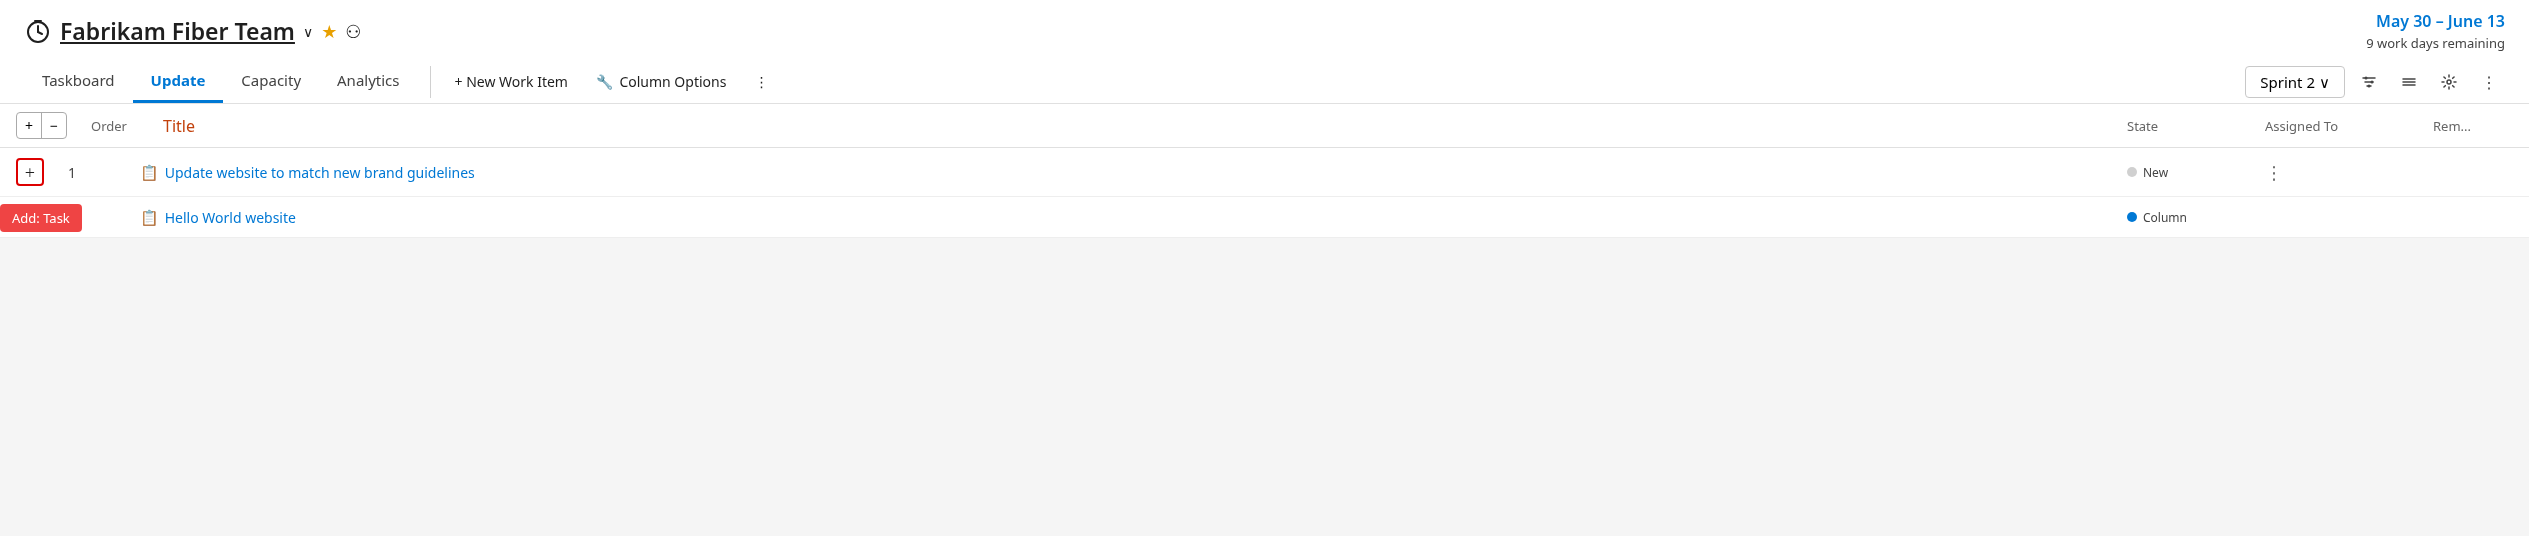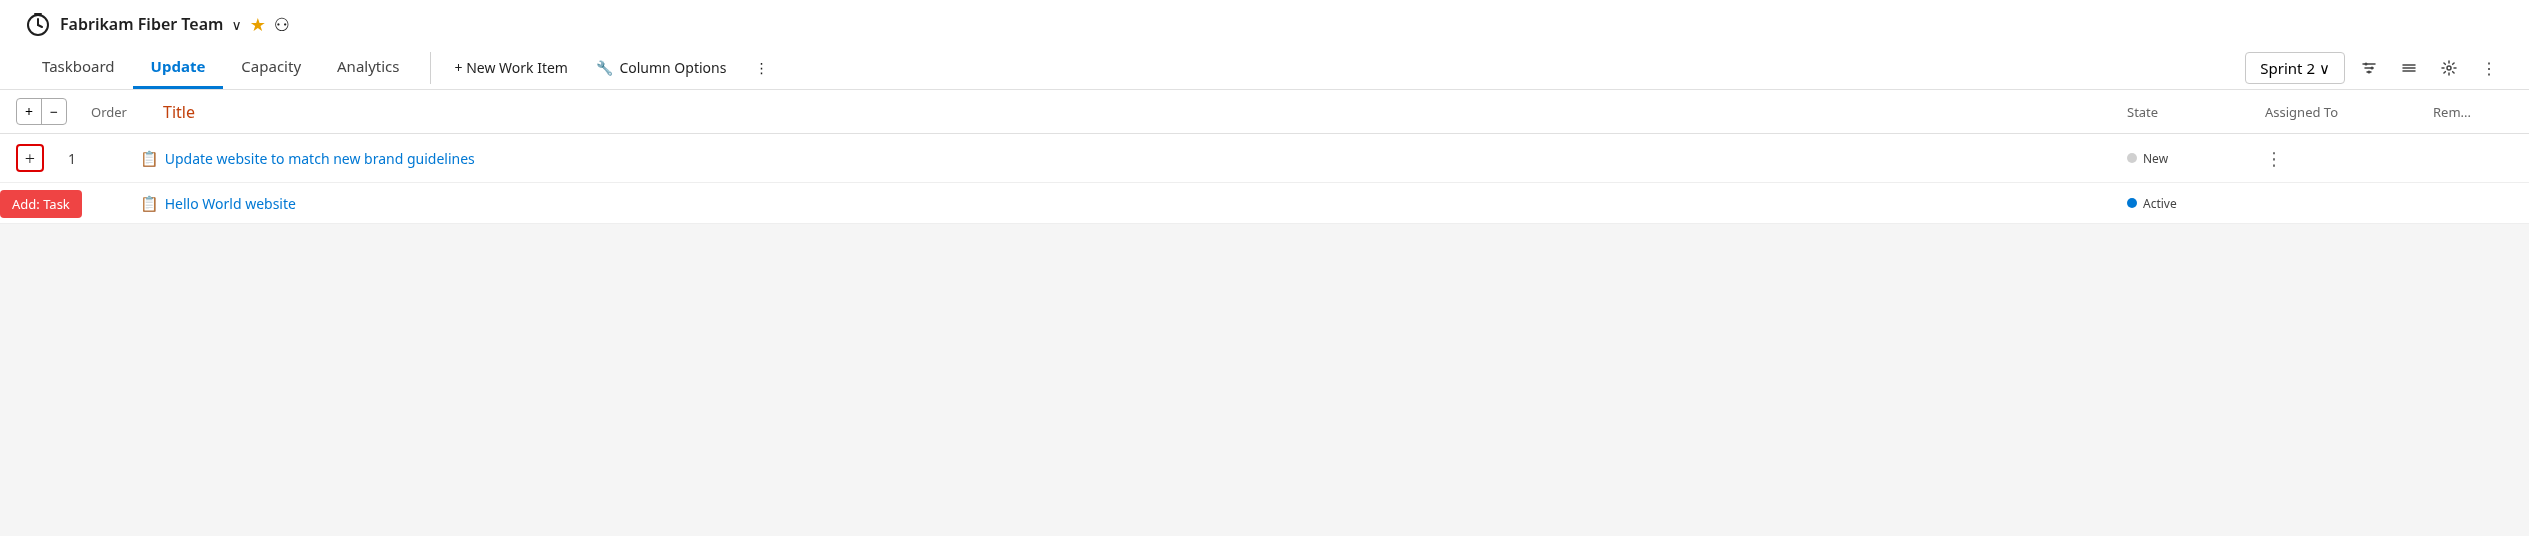--- a/index.html
+++ b/index.html
@@ -26,23 +26,24 @@
       gap: 8px;
     }
     .team-icon {
       width: 28px;
       height: 28px;
       display: flex;
       align-items: center;
       justify-content: center;
     }
     .team-name {
-      font-size: 16px;
+      font-size: 23px;
       font-weight: 600;
       color: #1f1f1f;
+      text-decoration: underline;
     }
     .chevron-icon {
       font-size: 14px;
       color: #1f1f1f;
     }
     .star-icon {
       color: #e8a000;
       font-size: 18px;
     }
     .team-members-icon {
@@ -298,20 +299,24 @@
           <circle cx="13" cy="14" r="10" stroke="#1f1f1f" stroke-width="2" fill="none"></circle>
           <line x1="13" y1="14" x2="13" y2="8" stroke="#1f1f1f" stroke-width="2" stroke-linecap="round"></line>
           <line x1="13" y1="14" x2="17" y2="16" stroke="#1f1f1f" stroke-width="2" stroke-linecap="round"></line>
           <line x1="10" y1="3" x2="16" y2="3" stroke="#1f1f1f" stroke-width="2" stroke-linecap="round"></line>
         </svg>
       </div>
       <span class="team-name">Fabrikam Fiber Team</span>
       <span class="chevron-icon">∨</span>
       <span class="star-icon">★</span>
       <span class="team-members-icon">⚇</span>
+    </div>
+    <div class="sprint-info">
+      <div class="sprint-dates">May 30 – June 13</div>
+      <div class="sprint-days">9 work days remaining</div>
     </div>
   </div>
   <div class="nav-toolbar-row">
     <div style="display:flex;align-items:center;">
       <div class="nav-tabs">
         <button class="nav-tab">Taskboard</button>
         <button class="nav-tab active">Update</button>
         <button class="nav-tab">Capacity</button>
         <button class="nav-tab">Analytics</button>
       </div>
@@ -395,18 +400,18 @@
 
   <div class="table-row">
     <div class="row-placeholder"></div>
     <div class="row-order"></div>
     <div class="row-title">
       <span style="color:#005a9e;font-size:15px;">📋</span>
       <span>Hello World website</span>
     </div>
     <div class="row-state">
       <span class="state-dot active"></span>
-      <span>Active</span>
+      <span>Column</span>
     </div>
     <div class="row-assigned"></div>
     <div class="row-rem"></div>
   </div>
 </div>
 
 </body></html>

